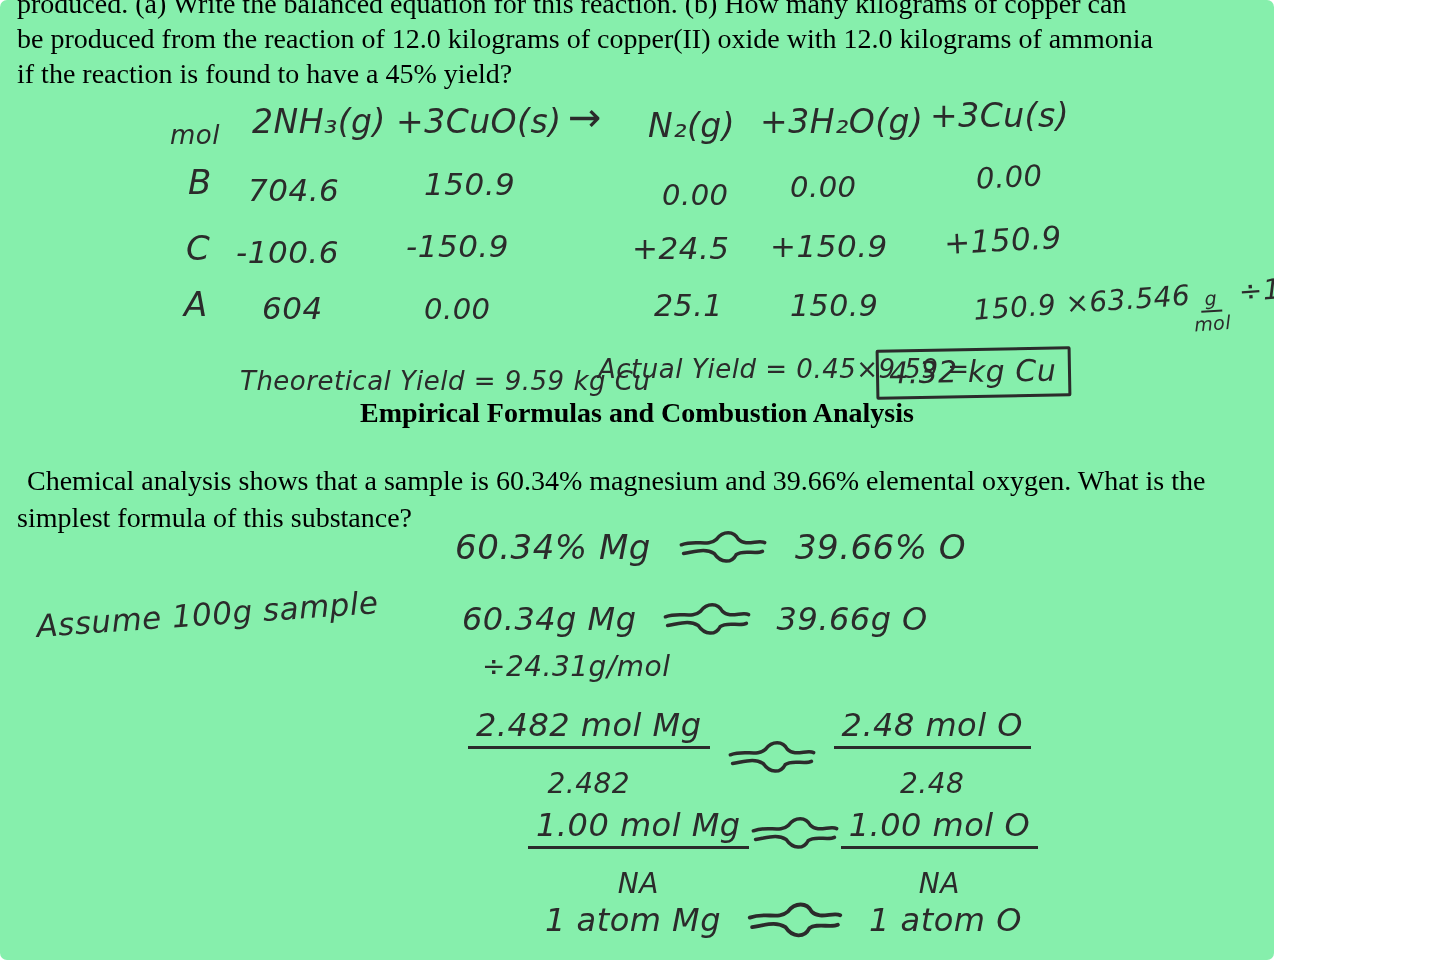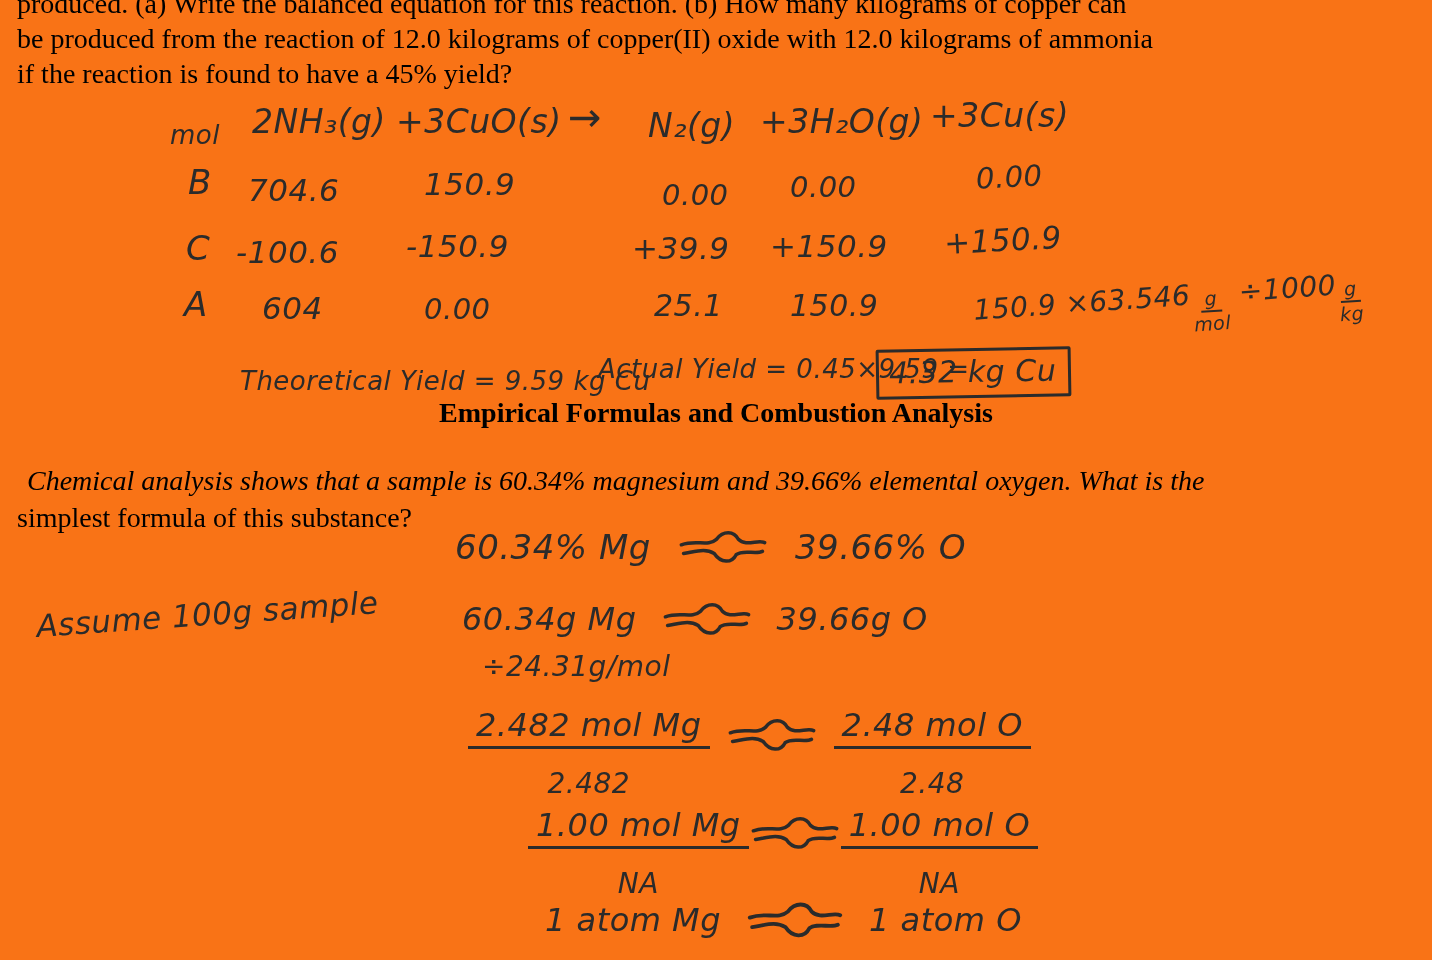--- a/index.html
+++ b/index.html
@@ -1,19 +1,19 @@
 <!DOCTYPE html>
 <html><head>
 <meta charset="utf-8">
 <style>
   * { margin:0; padding:0; box-sizing:border-box; }
   html,body { background:#fff; }
   .page {
-    position:relative; width:1432px; height:960px; background:#f97316;
-    overflow:hidden; font-family:"Liberation Serif", serif; color:#000;
+    position:relative; width:1274px; height:960px; background:#86efac;
+    overflow:hidden; font-family:"Liberation Serif", serif; color:#000;border-radius:7px;
   }
   .typed { position:absolute; color:#000; font-size:28px; line-height:35px; white-space:nowrap; }
   .ink {
     position:absolute; font-family:"DejaVu Sans", sans-serif; font-style:italic;
     color:#2b2b2b; white-space:nowrap; letter-spacing:0.5px;
   }
   .heading { position:absolute; width:100%; text-align:center; font-size:28px; color:#000;font-weight:bold; }
   .flexrow { display:flex; align-items:center; }
   .frac { display:inline-flex; flex-direction:column; align-items:center; vertical-align:middle; }
   .frac .num { border-bottom:3px solid #2b2b2b; padding:0 8px 2px 8px; }
@@ -57,21 +57,21 @@
   <span class="ink" style="left:188px; top:162px; font-size:34px;">B</span>
   <span class="ink" style="left:248px; top:172px; font-size:31px;">704.6</span>
   <span class="ink" style="left:424px; top:166px; font-size:31px;">150.9</span>
   <span class="ink" style="left:662px; top:178px; font-size:29px;">0.00</span>
   <span class="ink" style="left:790px; top:170px; font-size:29px;">0.00</span>
   <span class="ink" style="left:976px; top:160px; font-size:29px; transform:rotate(-3deg);">0.00</span>
 
   <span class="ink" style="left:186px; top:228px; font-size:34px;">C</span>
   <span class="ink" style="left:236px; top:234px; font-size:31px;">-100.6</span>
   <span class="ink" style="left:406px; top:228px; font-size:31px;">-150.9</span>
-  <span class="ink" style="left:632px; top:230px; font-size:31px;">+39.9</span>
+  <span class="ink" style="left:632px; top:230px; font-size:31px;">+24.5</span>
   <span class="ink" style="left:770px; top:228px; font-size:31px;">+150.9</span>
   <span class="ink" style="left:944px; top:222px; font-size:31px; transform:rotate(-3deg);">+150.9</span>
 
   <span class="ink" style="left:184px; top:284px; font-size:34px;">A</span>
   <span class="ink" style="left:262px; top:290px; font-size:31px;">604</span>
   <span class="ink" style="left:424px; top:292px; font-size:29px;">0.00</span>
   <span class="ink" style="left:654px; top:288px; font-size:30px;">25.1</span>
   <span class="ink" style="left:790px; top:288px; font-size:30px;">150.9</span>
 
   <div class="ink flexrow" style="left:974px; top:280px; font-size:28px; transform:rotate(-4deg); align-items:flex-start;">
@@ -87,21 +87,21 @@
     </span>
   </div>
 
   <span class="ink" style="left:240px; top:358px; font-size:26px;margin-top:8px;">Theoretical Yield = 9.59 kg Cu</span>
   <span class="ink" style="left:598px; top:354px; font-size:26px;">Actual Yield = 0.45×9.59 =</span>
   <span class="ink boxed" style="left:876px; top:348px; font-size:30px;">4.32 kg Cu</span>
 
   <div class="heading" style="top:397px;">Empirical Formulas and Combustion Analysis</div>
 
   <div class="typed" style="left:17px; top:462px; line-height:37px;">
-    <div style="padding-left:10px;font-style:italic;">Chemical analysis shows that a sample is 60.34% magnesium and 39.66% elemental oxygen. What is the</div>
+    <div style="padding-left:10px;">Chemical analysis shows that a sample is 60.34% magnesium and 39.66% elemental oxygen. What is the</div>
     <div>simplest formula of this substance?</div>
   </div>
 
   <span class="ink" style="left:36px; top:596px; font-size:31px; transform:rotate(-4deg);">Assume 100g sample</span>
 
   <div class="ink flexrow" style="left:455px; top:526px; font-size:34px; gap:26px;">
     <span>60.34% Mg</span>
     <svg class="squig" width="92" height="42" viewBox="0 0 84 36">
         <use href="#squiggle"></use>
       </svg>
@@ -110,21 +110,21 @@
 
   <div class="ink flexrow" style="left:462px; top:598px; font-size:32px; gap:24px;">
     <span>60.34g Mg</span>
     <svg class="squig" width="92" height="42" viewBox="0 0 84 36">
         <use href="#squiggle"></use>
       </svg>
     <span>39.66g O</span>
   </div>
   <span class="ink" style="left:482px; top:650px; font-size:28px;">÷24.31g/mol</span>
 
-  <div class="ink flexrow" style="left:468px; top:706px; font-size:32px; gap:16px; align-items:flex-start;">
+  <div class="ink flexrow" style="left:468px; top:706px; font-size:32px; gap:16px; align-items:center;">
     <span class="frac">
       <span class="num">2.482 mol Mg</span>
       <span class="den" style="font-size:28px;">2.482</span>
     </span>
     <svg class="squig" width="92" height="42" viewBox="0 0 84 36" style="margin-top:8px;">
         <use href="#squiggle"></use>
       </svg>
     <span class="frac">
       <span class="num">2.48 mol O</span>
       <span class="den" style="font-size:28px;">2.48</span>

